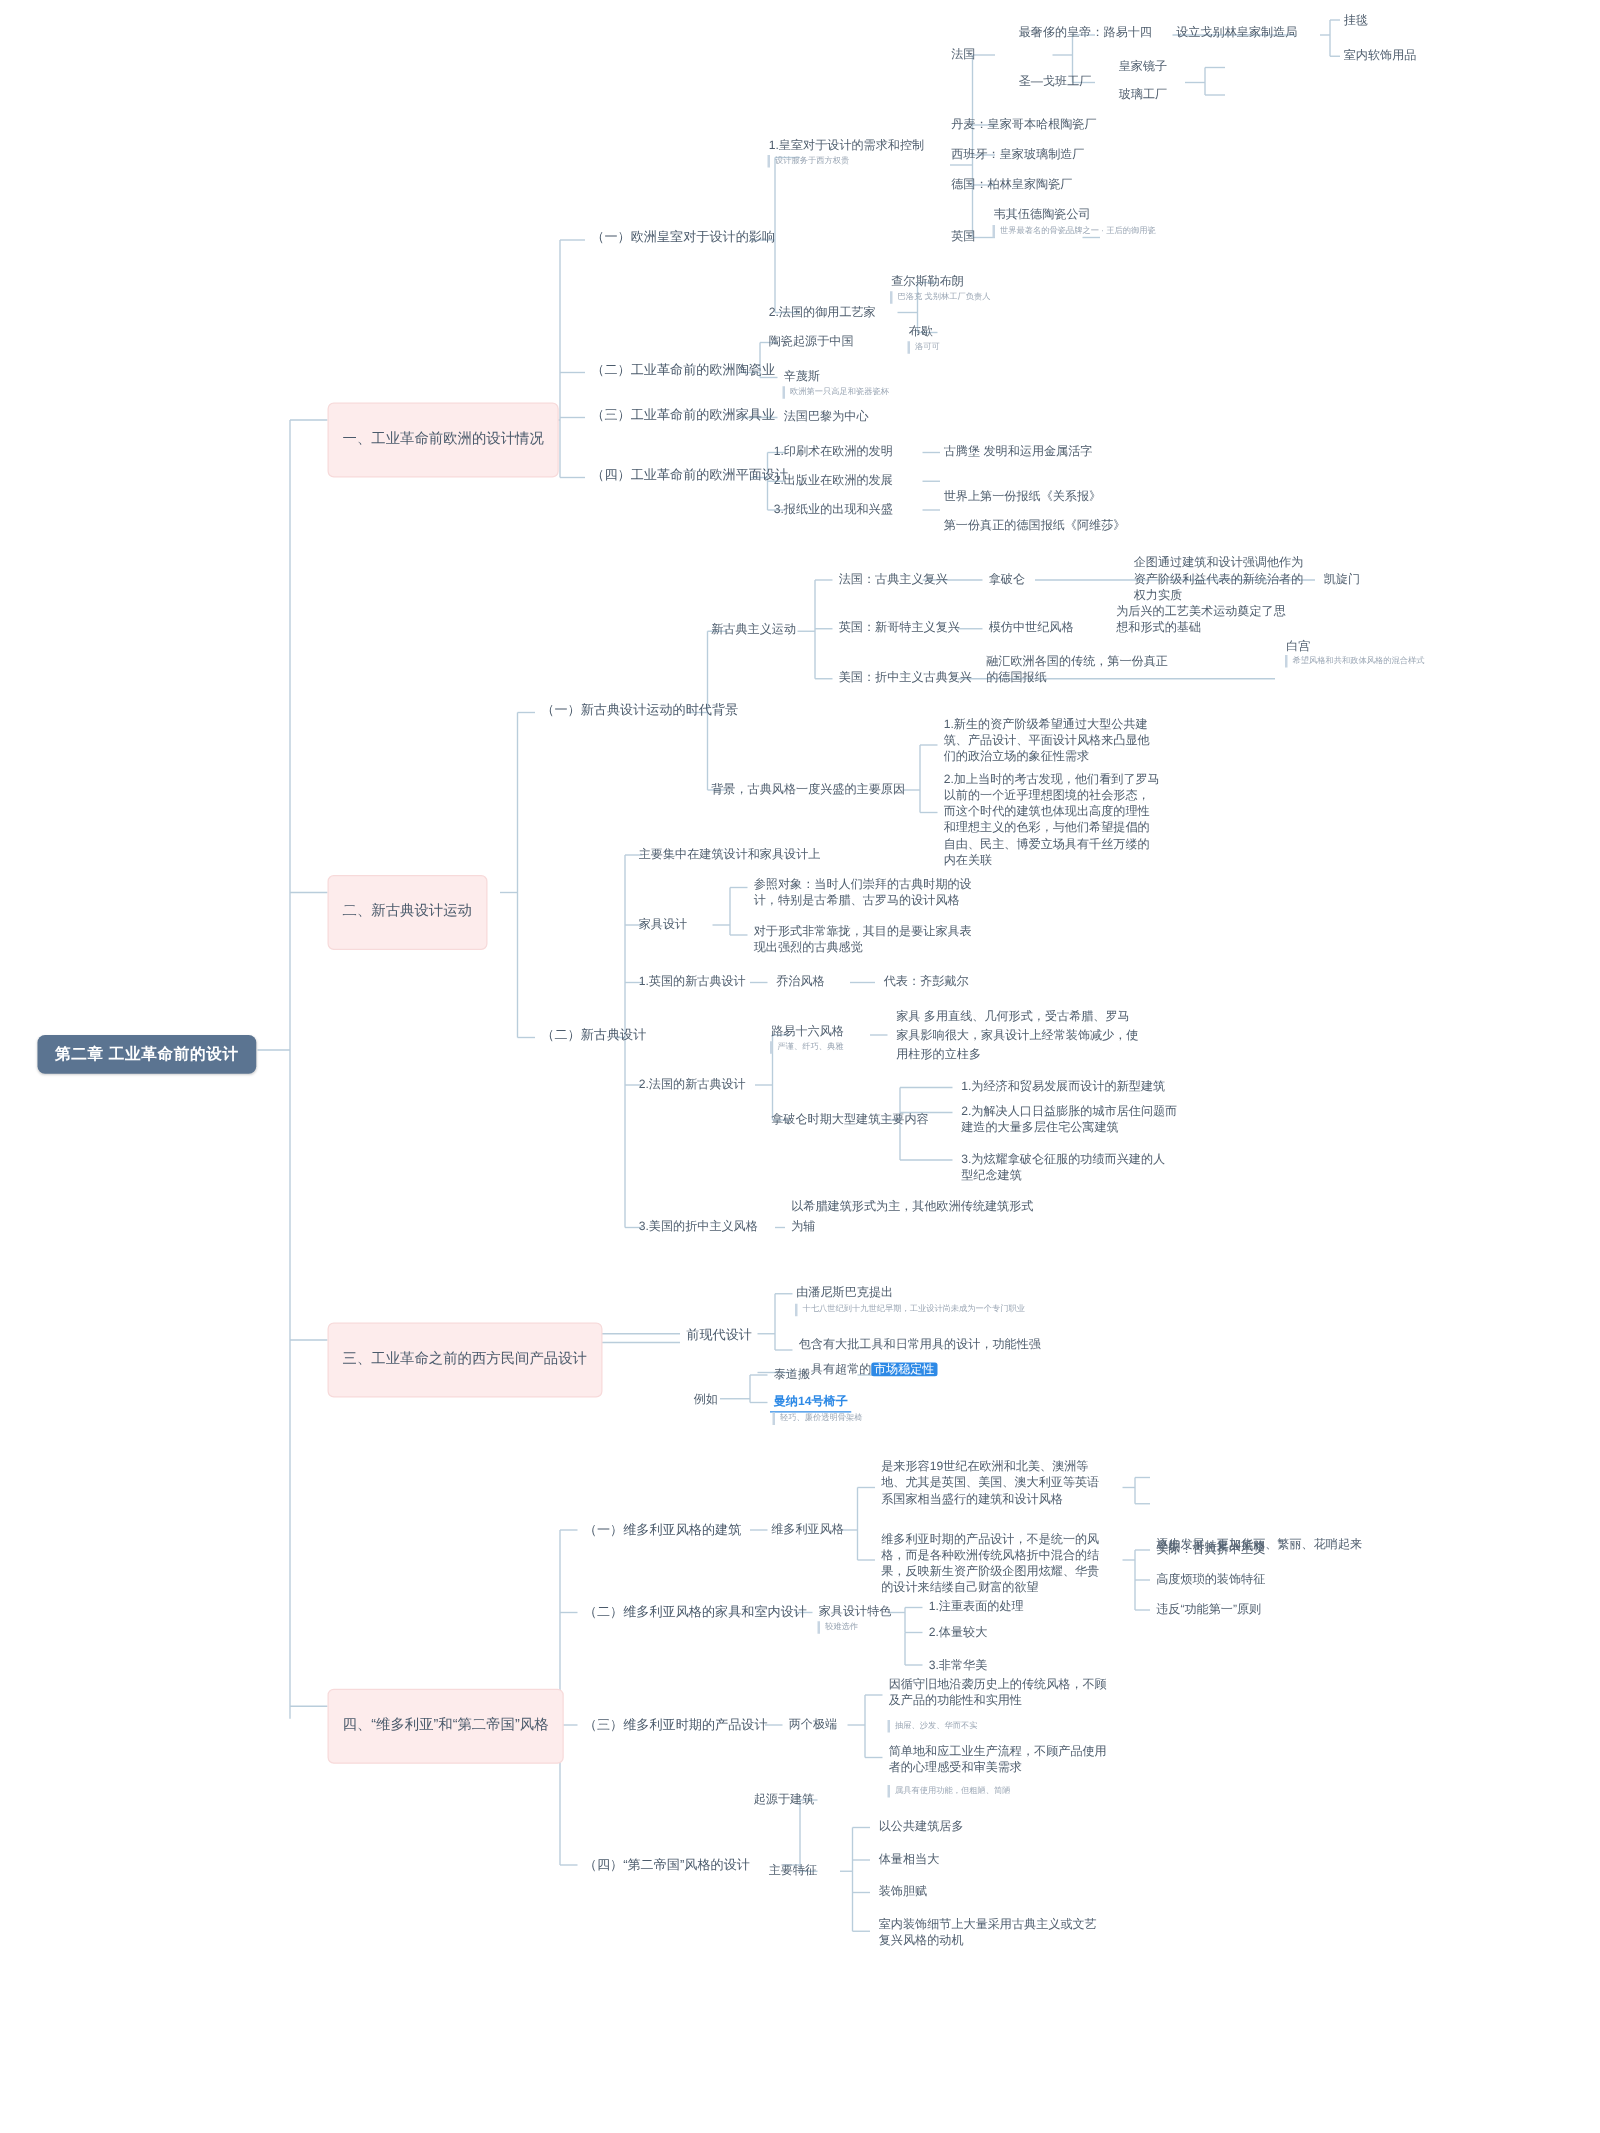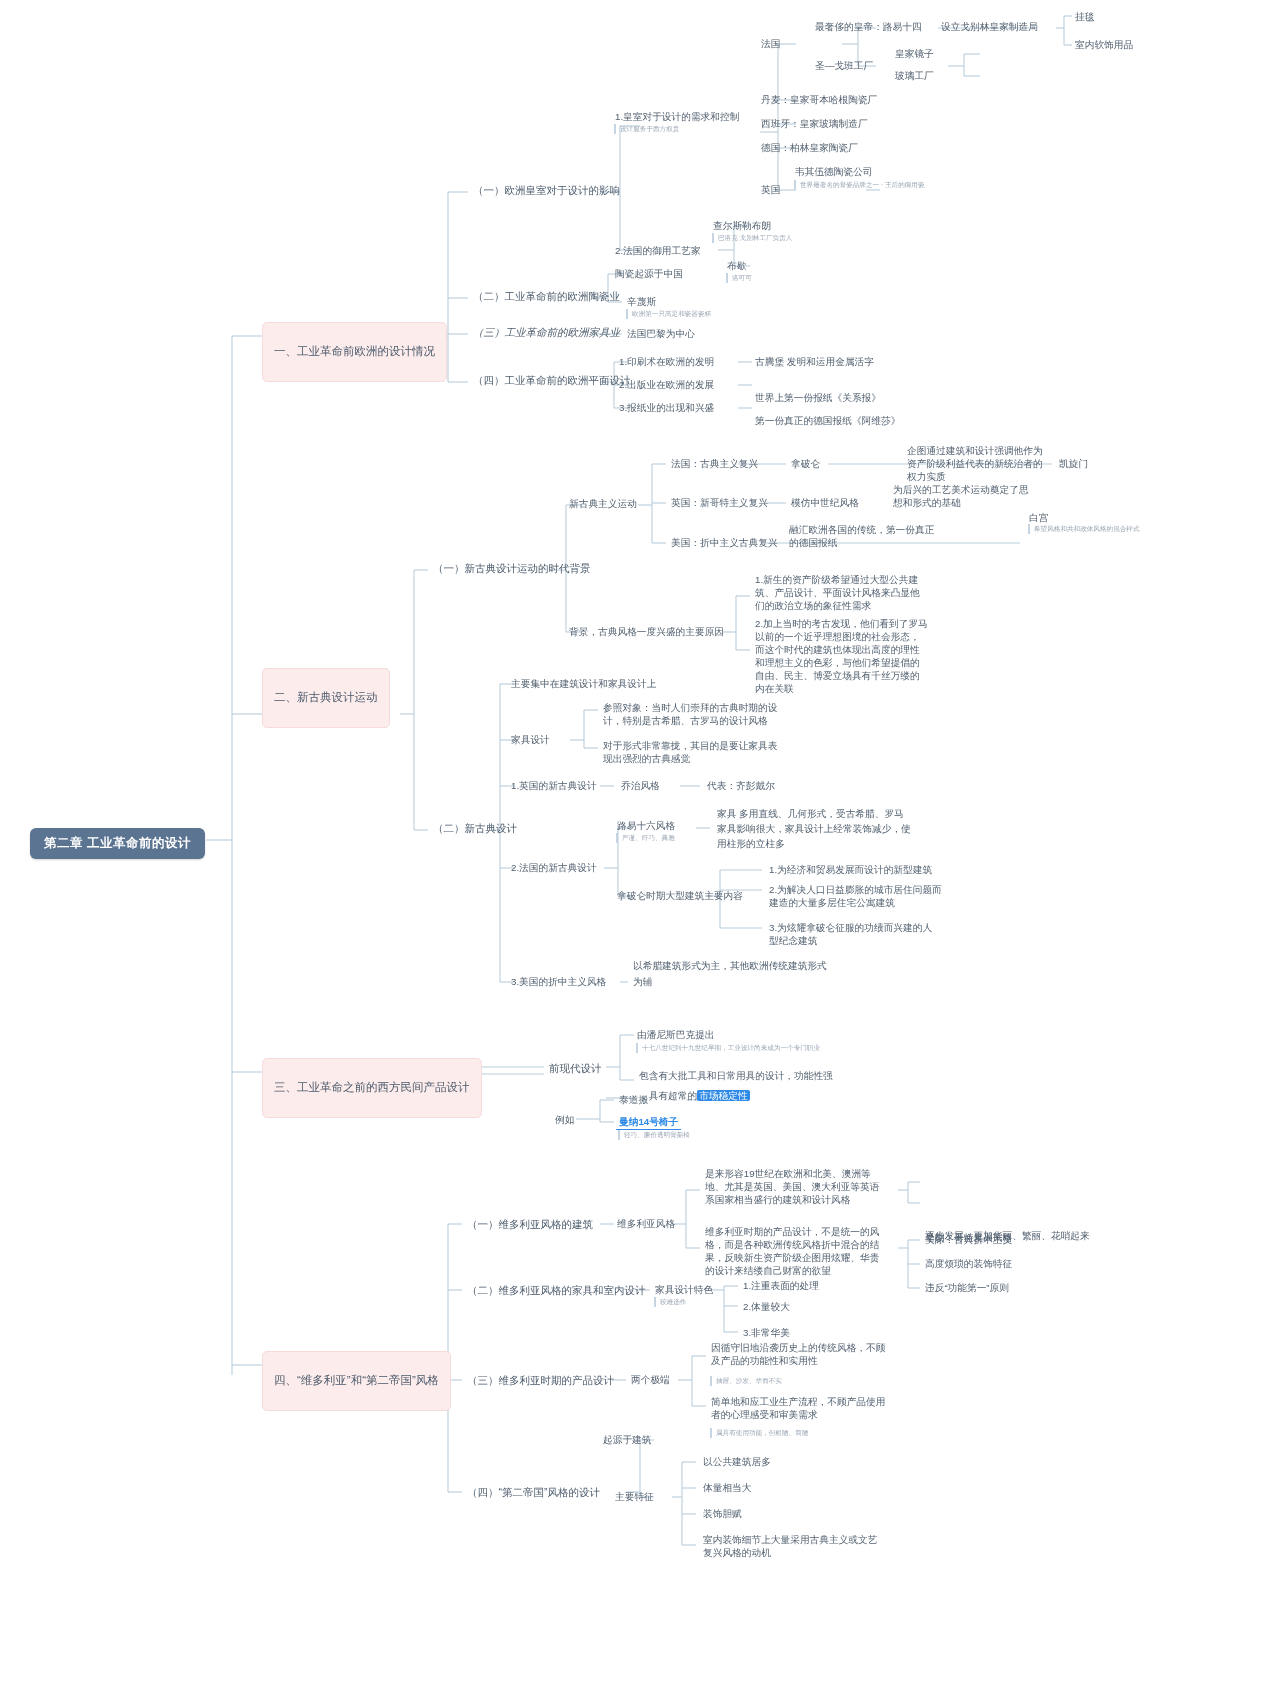--- a/index.html
+++ b/index.html
@@ -226,27 +226,27 @@
     <path d="M682,1462 V1545"></path>
     <path d="M682,1462 H696"></path>
     <path d="M682,1488 H696"></path>
     <path d="M682,1514 H696"></path>
     <path d="M682,1545 H696"></path>
   </svg>
 
   <div class="node root" style="left:30px;top:828px;">第二章 工业革命前的设计</div>
 
   <div class="node lvl1" style="left:262px;top:322px;">一、工业革命前欧洲的设计情况</div>
-  <div class="node lvl1" style="left:262px;top:668px;">二、新古典设计运动</div>
+  <div class="node lvl1" style="left:262px;top:700px;">二、新古典设计运动</div>
   <div class="node lvl1" style="left:262px;top:1058px;">三、工业革命之前的西方民间产品设计</div>
   <div class="node lvl1" style="left:262px;top:1351px;">四、“维多利亚”和“第二帝国”风格</div>
 
   <div class="node lvl2" style="left:470px;top:182px;">（一）欧洲皇室对于设计的影响</div>
   <div class="node lvl2" style="left:470px;top:288px;">（二）工业革命前的欧洲陶瓷业</div>
-  <div class="node lvl2" style="left:470px;top:324px;font-style:italic;">（三）工业革命前的欧洲家具业</div>
+  <div class="node lvl2" style="left:470px;top:324px;">（三）工业革命前的欧洲家具业</div>
   <div class="node lvl2" style="left:470px;top:372px;">（四）工业革命前的欧洲平面设计</div>
 
   <div class="node leaf" style="left:612px;top:109px;">1.皇室对于设计的需求和控制</div>
   <div class="node note" style="left:614px;top:124px;width:150px;">设计服务于西方权贵</div>
 
   <div class="node leaf" style="left:758px;top:36px;">法国</div>
   <div class="node leaf" style="left:812px;top:19px;">最奢侈的皇帝：路易十四</div>
   <div class="node leaf" style="left:938px;top:19px;">设立戈别林皇家制造局</div>
   <div class="node leaf" style="left:1072px;top:9px;">挂毯</div>
   <div class="node leaf" style="left:1072px;top:37px;">室内软饰用品</div>

